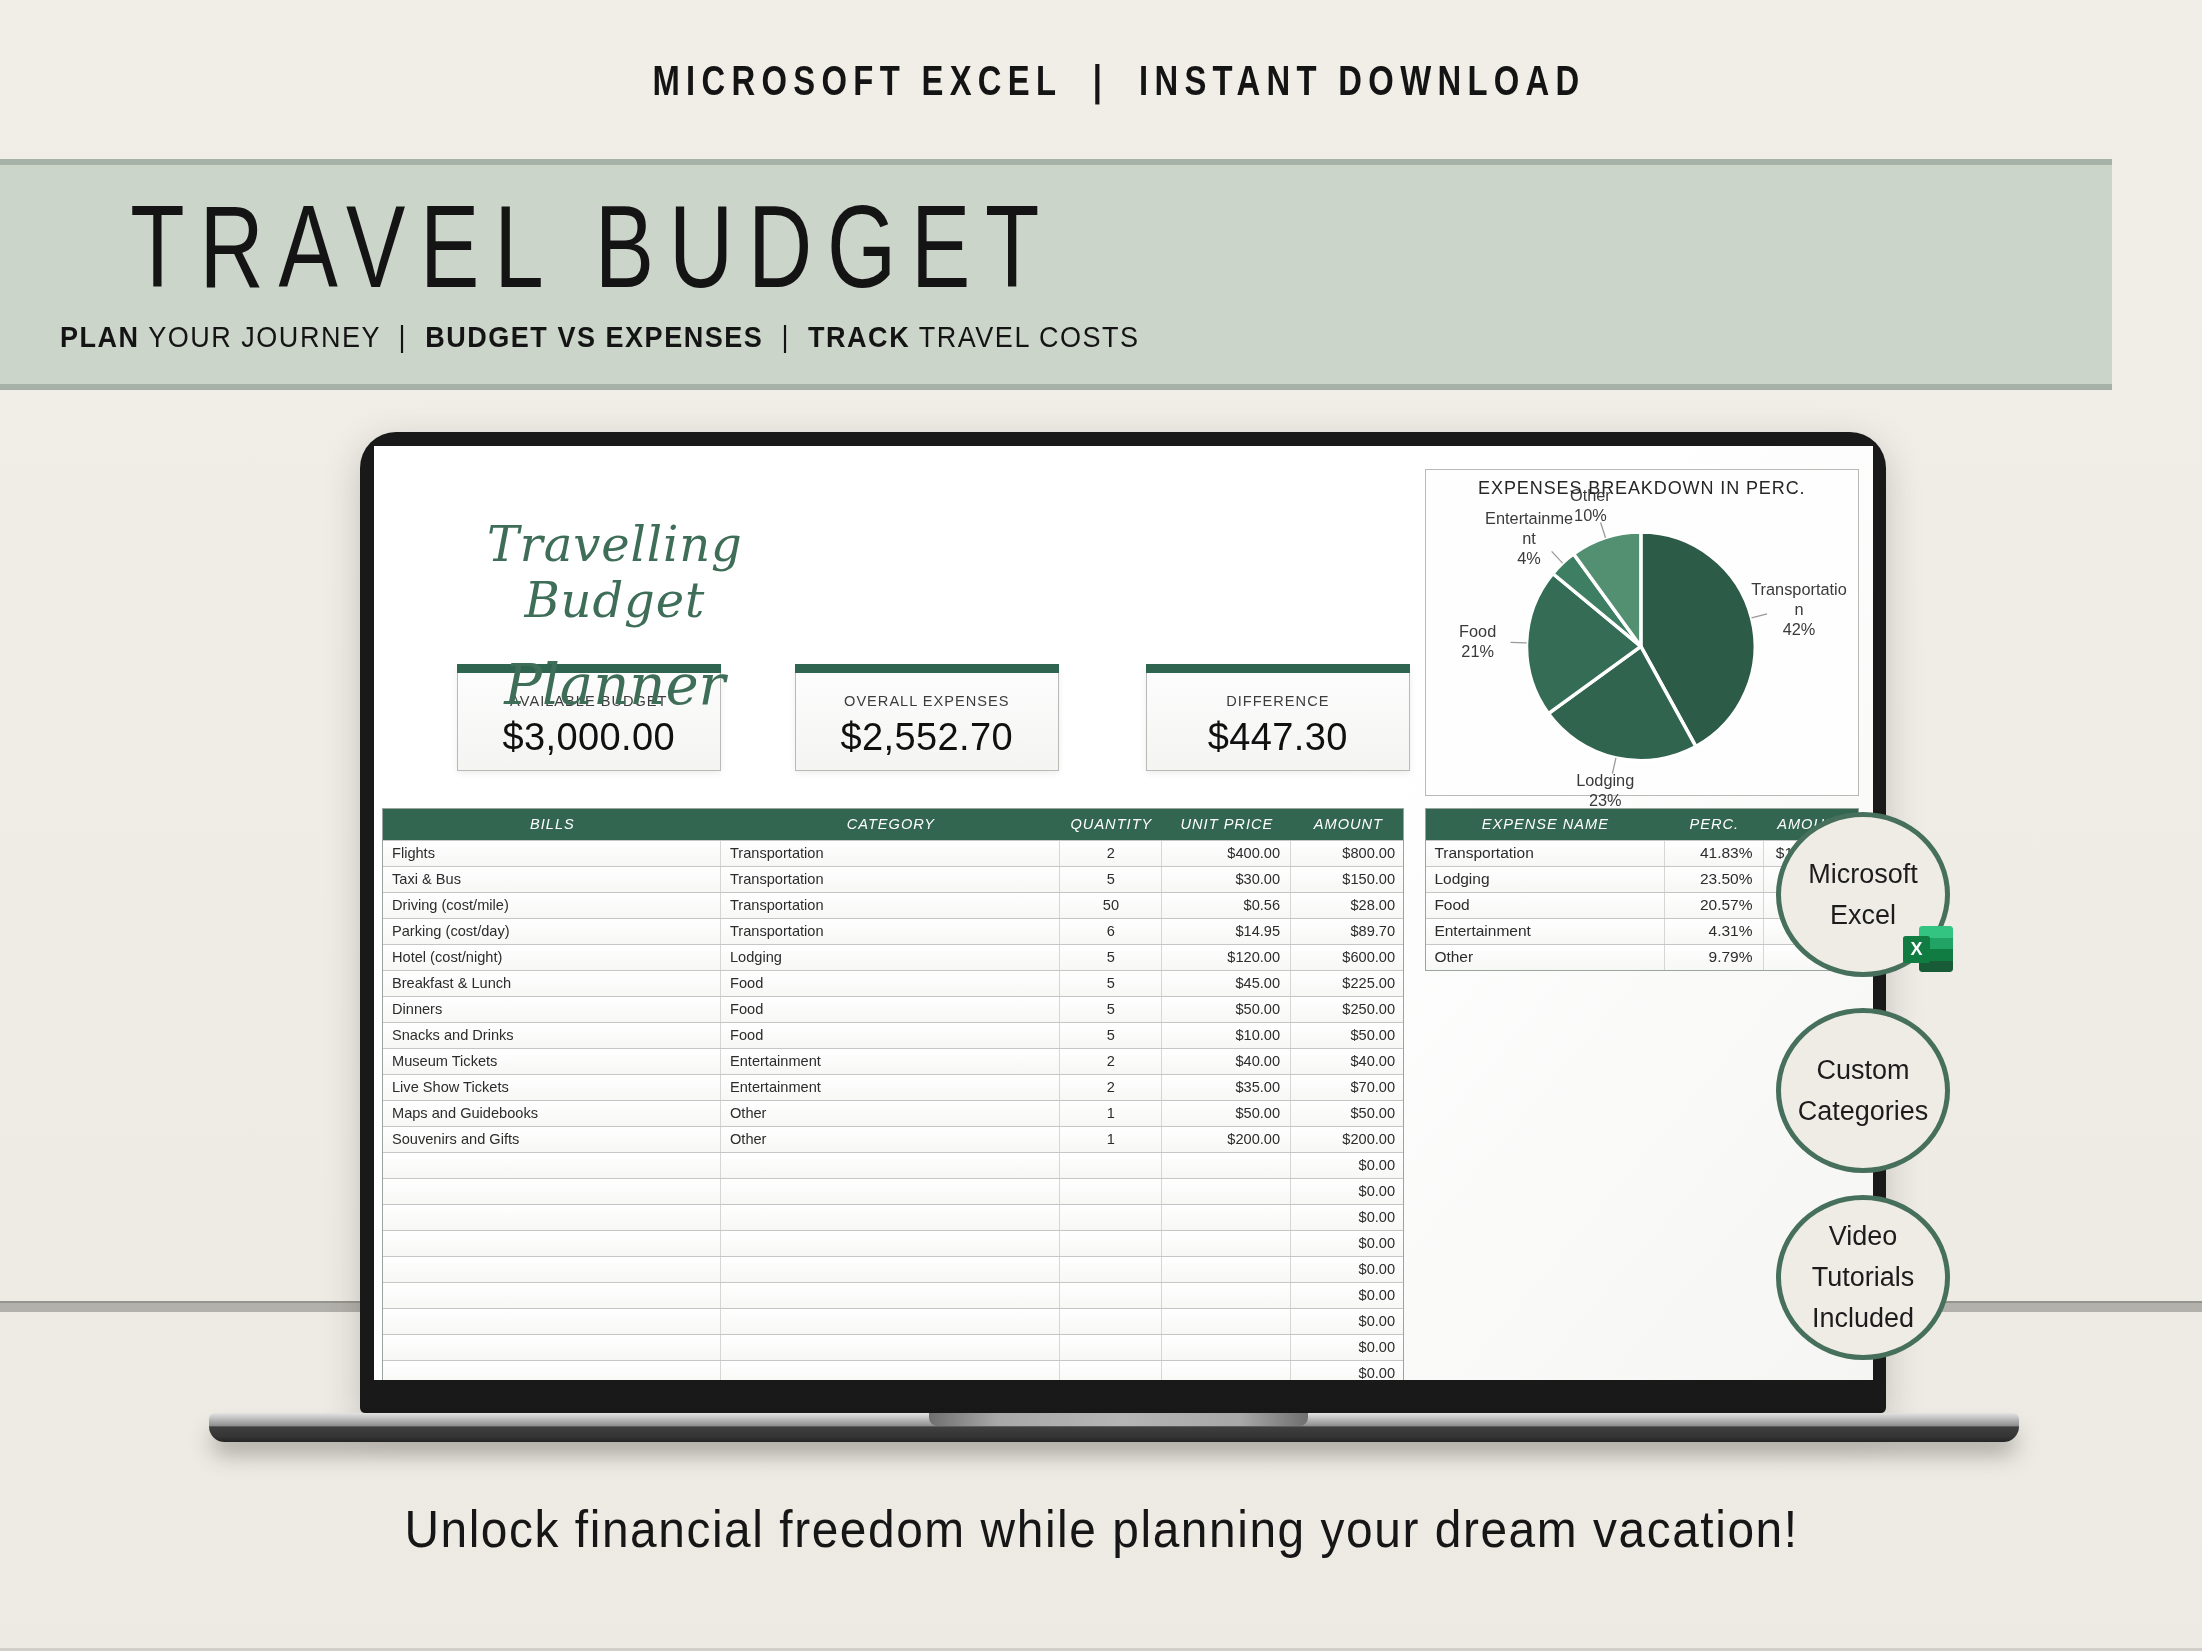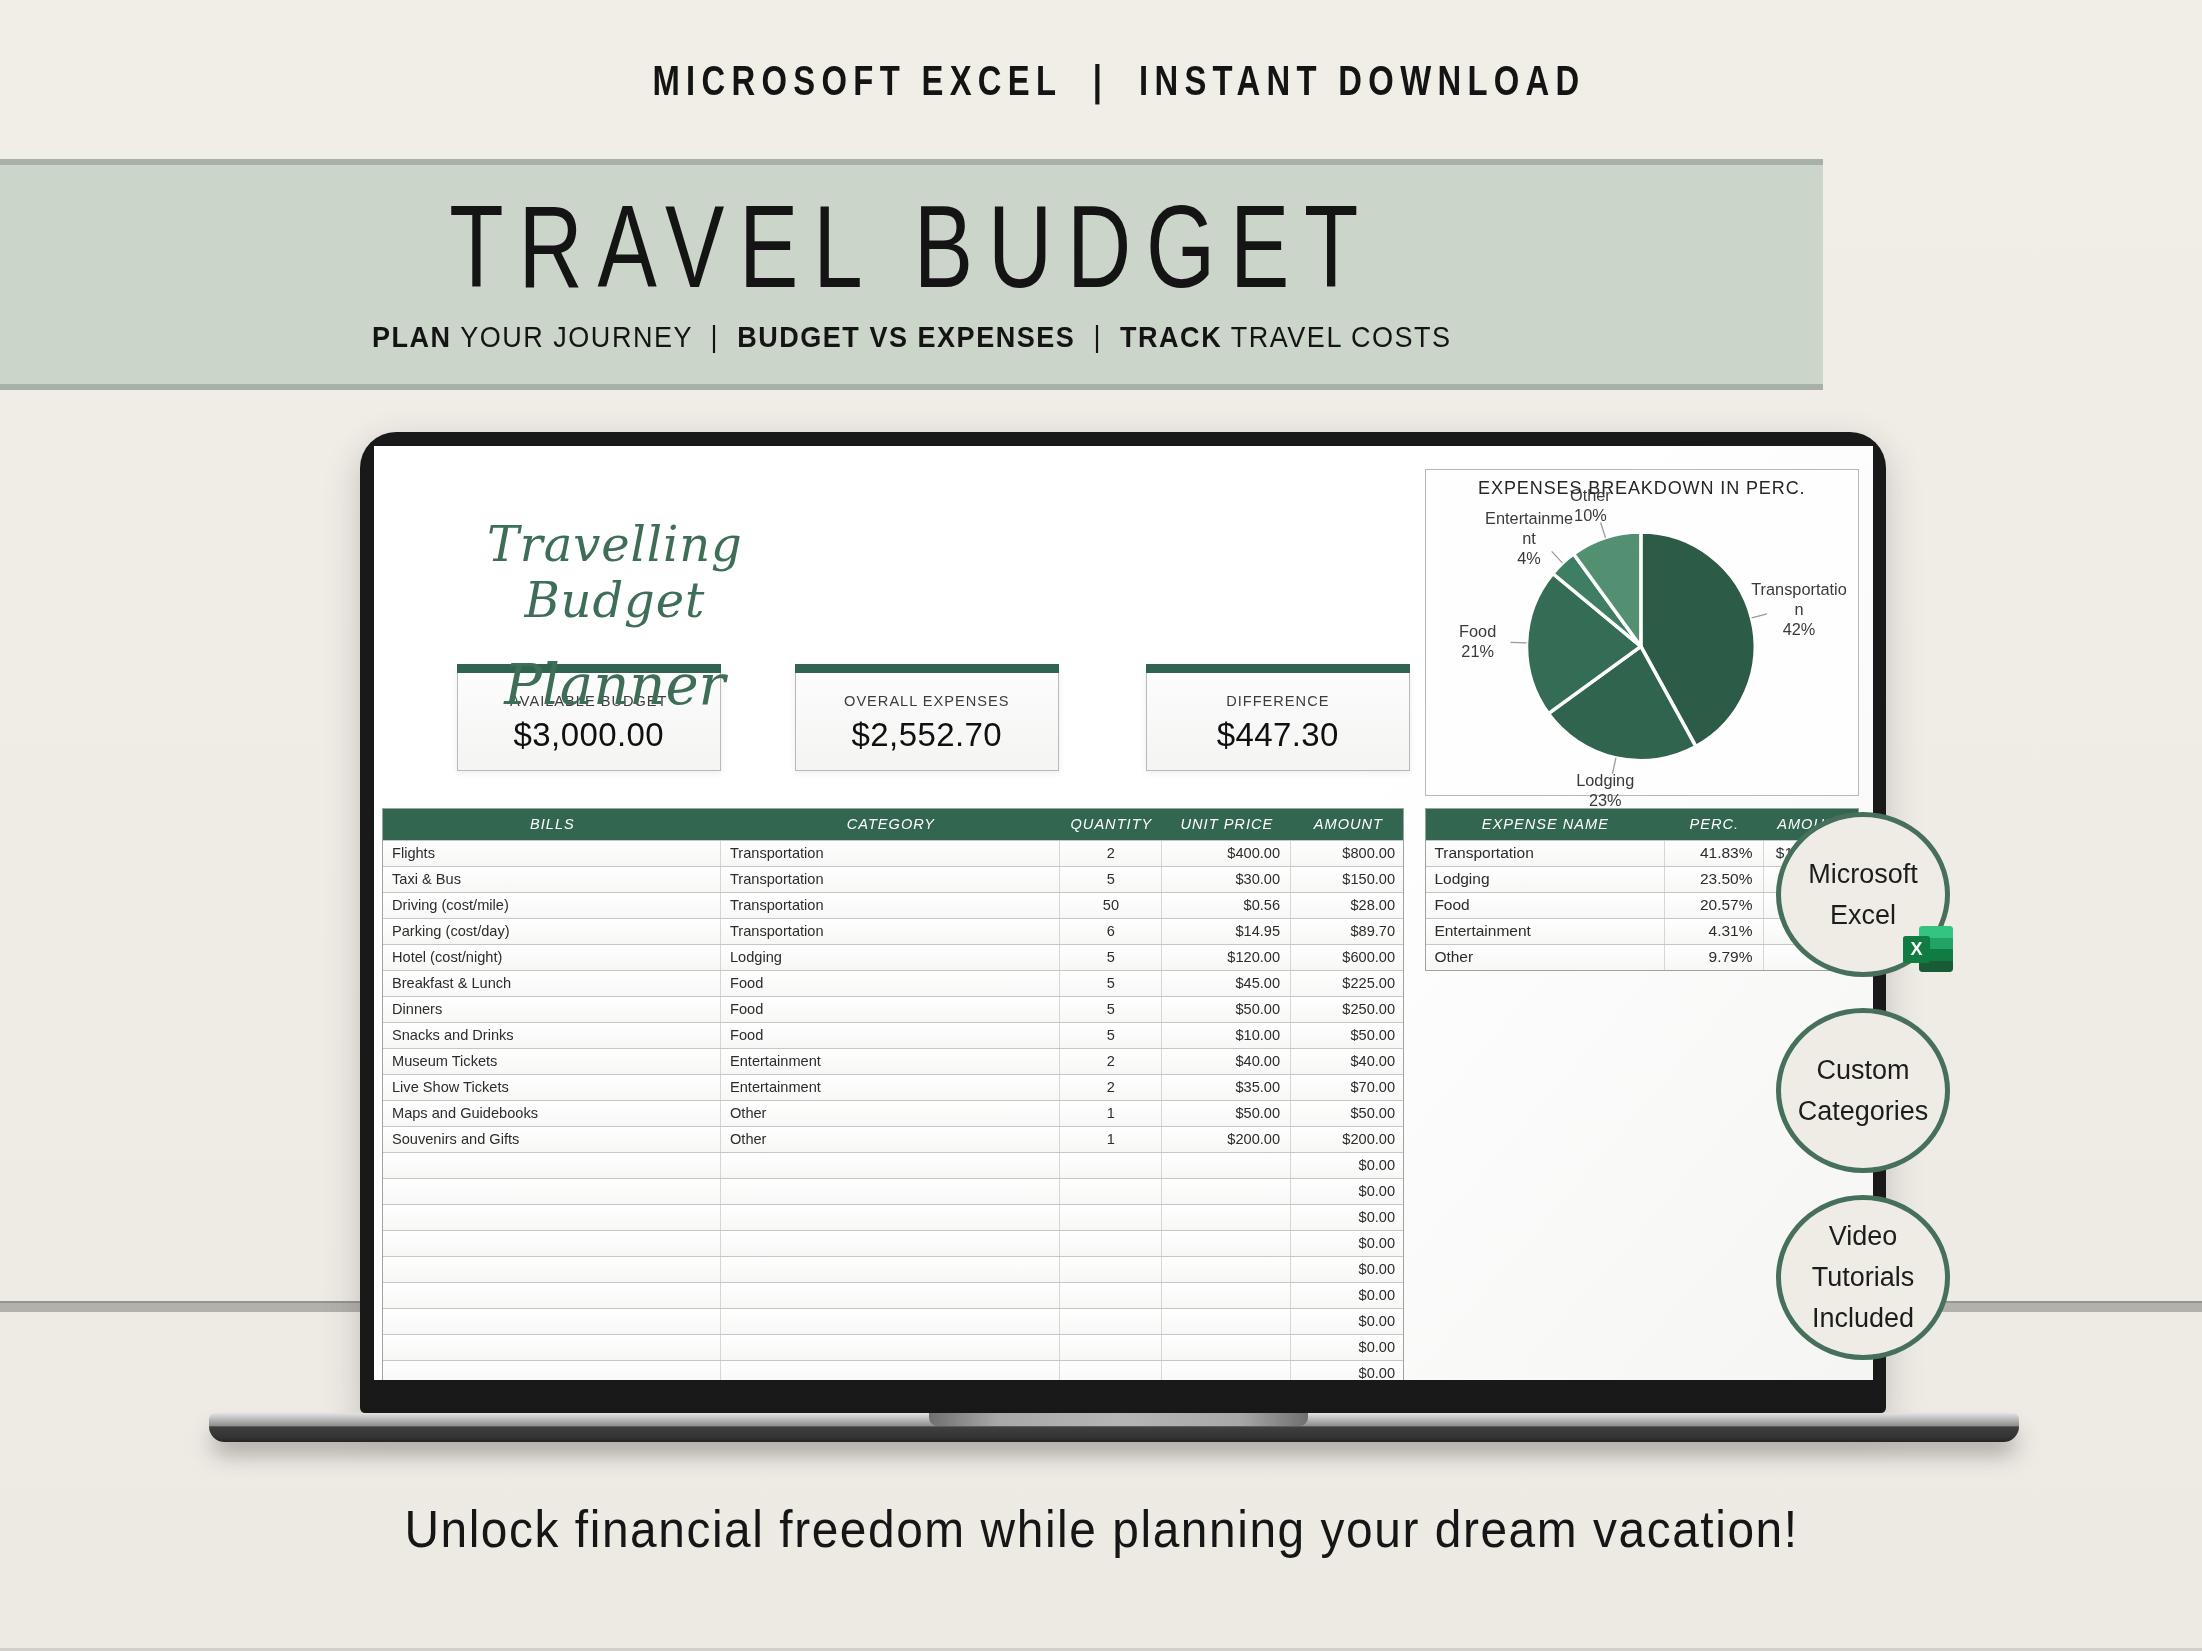--- a/index.html
+++ b/index.html
@@ -7,23 +7,23 @@
   body { font-family:"Liberation Sans", sans-serif; background:#f0ede7; overflow:hidden; }
   #stage { position:relative; width:2203px; height:1652px; background:linear-gradient(180deg,#f1eee8 0%,#efece6 60%,#edeae4 100%); }
 
   
   .top-banner { position:absolute; top:33px; left:0; width:2203px; height:95px;
     display:flex; align-items:center; justify-content:center;padding-left:36px; }
   .top-banner-text { font-size:40px; font-weight:700; color:#141414; letter-spacing:7.7px;
     display:inline-block; transform:scale(0.82,1.05); white-space:pre; }
 
   
-  .hero { position:absolute; top:159px; left:0; width:1823px; height:231px;
+  .hero { position:absolute; top:159px; left:0; width:2112px; height:231px;
     background:#ccd5ca; border-top:6px solid #a6b2a7; border-bottom:6px solid #a6b2a7;
-    display:flex; flex-direction:column; align-items:center; }
+    display:flex; flex-direction:column; align-items:flex-start; }
   .hero-title { margin-top:15.5px; font-size:114px; font-weight:400; color:#141414; letter-spacing:19px;
     display:inline-block; transform:scale(0.78,1.02); white-space:pre; }
   .hero-subtitle { margin-top:8.6px; font-size:30px; color:#141414; letter-spacing:1.7px;
     display:inline-block; transform:scale(0.9,1.0); white-space:pre; }
   .hero-subtitle .seg-b { font-weight:700; }
 
   
   .wall-line { position:absolute; left:0; top:1301px; width:2203px; height:11.2px;
     background:#b3b1ac; border-top:2.6px solid #96948f; z-index:1; }
   .page-bottom-edge { position:absolute; left:0; bottom:0; width:2203px; height:4.3px; background:rgba(90,85,80,0.18); }
@@ -47,21 +47,21 @@
     font-family:"DejaVu Serif", serif; font-style:italic; color:#3e6d58; z-index:1;margin-top:46px; }
   .script-line1 { font-size:48px; letter-spacing:0.9px; }
   .script-line2 { font-size:56px; margin-top:24px; }
 
   
   .summary-card { position:absolute; top:218px; width:264px; height:107px;
     background:linear-gradient(180deg,#fdfdfd 0%,#f4f4f3 100%);
     border:0.9px solid #b9b9b6; box-shadow:0 2.6px 6.9px rgba(0,0,0,0.07); }
   .summary-card::before { content:""; position:absolute; left:-0.9px; top:-0.9px; right:-0.9px; height:9.5px; background:#2e6450; }
   .card-label { margin-top:28px; text-align:center; font-size:14.6px; letter-spacing:1px; color:#3c3c3c; }
-  .card-value { margin-top:6.9px; text-align:center; font-size:33px; color:#101010; letter-spacing:0.4px; }
+  .card-value { margin-top:6.9px; text-align:center; font-size:38px; color:#101010; letter-spacing:0.4px; }
   .card-1 { left:83px; } .card-2 { left:421px; } .card-3 { left:772px; }
 
   
   .chart-box { position:absolute; left:1051px; top:23px; width:434px; height:327px;
     background:#fefefe; border:1.7px solid #b7bbb7; }
   .chart-title { position:absolute; top:8.6px; left:0; width:100%; text-align:center;
     font-size:18px; letter-spacing:0.9px; color:#262626; }
   .chart-box svg { position:absolute; left:0; top:0; overflow:visible; }
 
   

